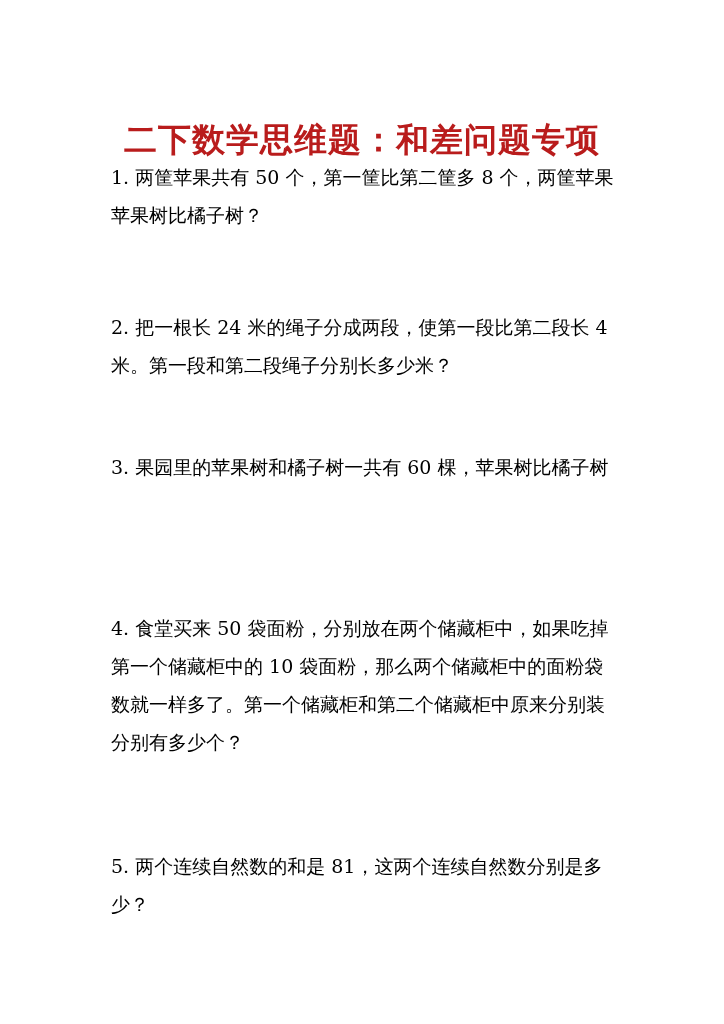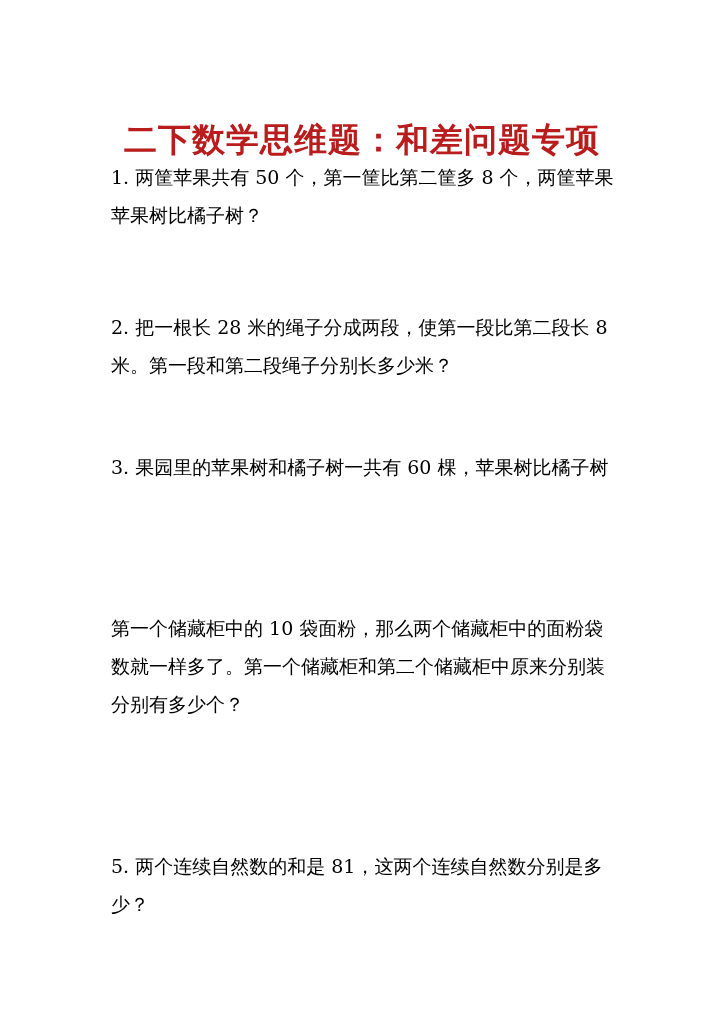--- a/index.html
+++ b/index.html
@@ -45,29 +45,30 @@
 <body>
 
 <h1 class="title">二下数学思维题：和差问题专项</h1>
 
 <div class="problem" style="top:158px;">
   <span class="line">1. 两筐苹果共有 50 个，第一筐比第二筐多 8 个，两筐苹果</span>
   <span class="line">苹果树比橘子树？</span>
 </div>
 
 <div class="problem" style="top:308px;">
-  <span class="line">2. 把一根长 28 米的绳子分成两段，使第一段比第二段长 8</span>
+  <span class="line">2. 把一根长 24 米的绳子分成两段，使第一段比第二段长 4</span>
   <span class="line">米。第一段和第二段绳子分别长多少米？</span>
 </div>
 
 <div class="problem" style="top:448px;">
   <span class="line">3. 果园里的苹果树和橘子树一共有 60 棵，苹果树比橘子树</span>
 </div>
 
 <div class="problem" style="top:609px;">
+  <span class="line">4. 食堂买来 50 袋面粉，分别放在两个储藏柜中，如果吃掉</span>
   <span class="line">第一个储藏柜中的 10 袋面粉，那么两个储藏柜中的面粉袋</span>
   <span class="line">数就一样多了。第一个储藏柜和第二个储藏柜中原来分别装</span>
   <span class="line">分别有多少个？</span>
 </div>
 
 <div class="problem" style="top:839px;margin-top:8px;">
   <span class="line">5. 两个连续自然数的和是 81，这两个连续自然数分别是多</span>
   <span class="line">少？</span>
 </div>
 

